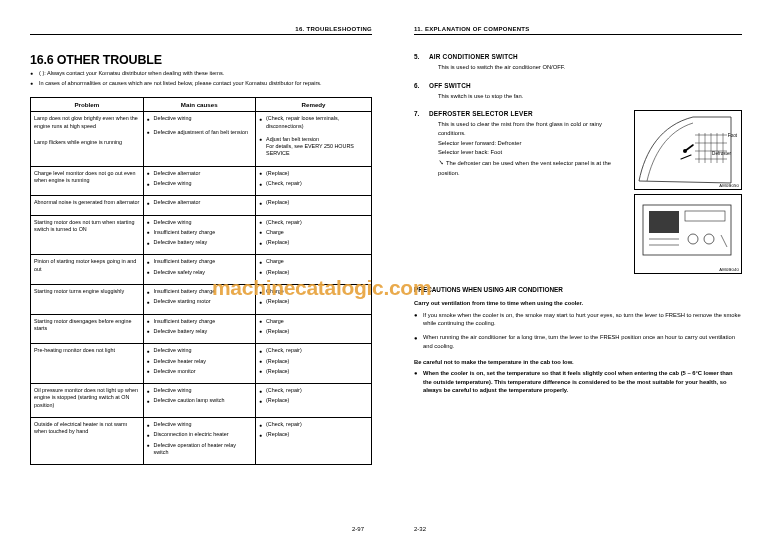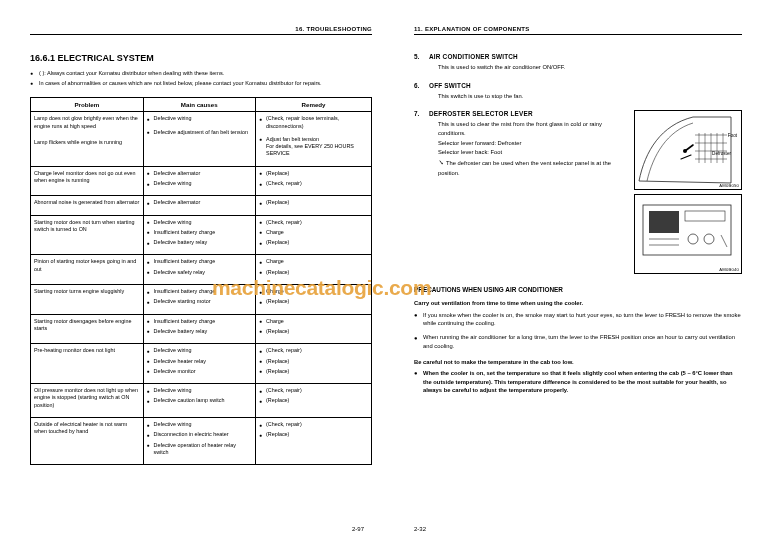--- a/index.html
+++ b/index.html
@@ -224,21 +224,24 @@
   }
 </style>
 </head>
 <body>
 
 <div class="spread">
 
   <div class="page page-left">
     <div class="hdr hdr-left">16. TROUBLESHOOTING</div>
 
-    <div class="sub-title">16.6.1  ELECTRICAL SYSTEM</div>
+    <div class="sec-title">
+      <span>16.6</span>
+      <span>OTHER TROUBLE</span>
+    </div>
 
     <ul class="note-list">
       <li><span class="bullet">●</span><span>(      ): Always contact your Komatsu distributor when dealing with these items.</span></li>
       <li><span class="bullet">●</span><span>In cases of abnormalities or causes which are not listed below, please contact your Komatsu distributor for repairs.</span></li>
     </ul>
 
     <table class="trouble">
       <colgroup>
           <col class="c1">
           <col class="c2">

